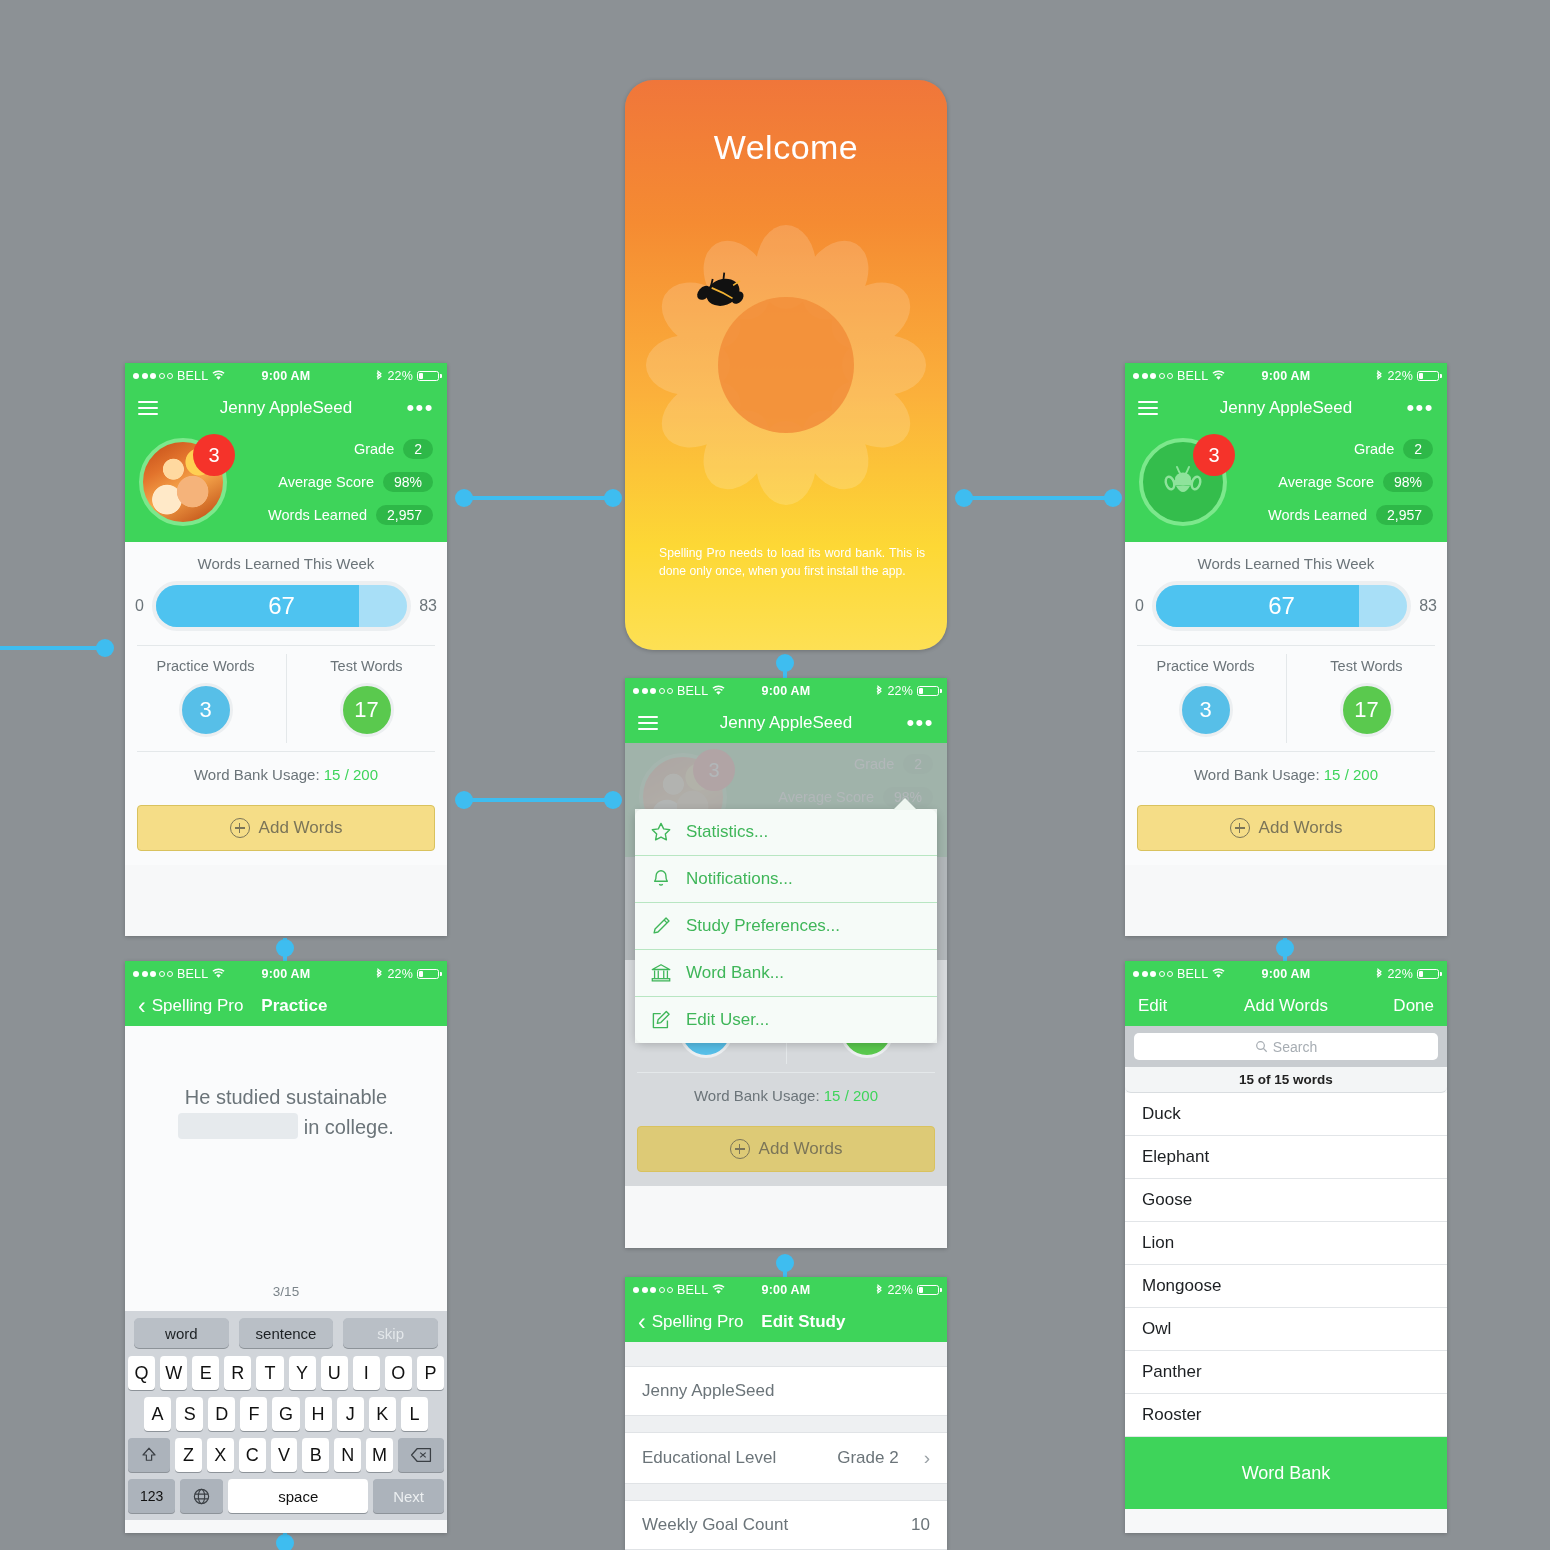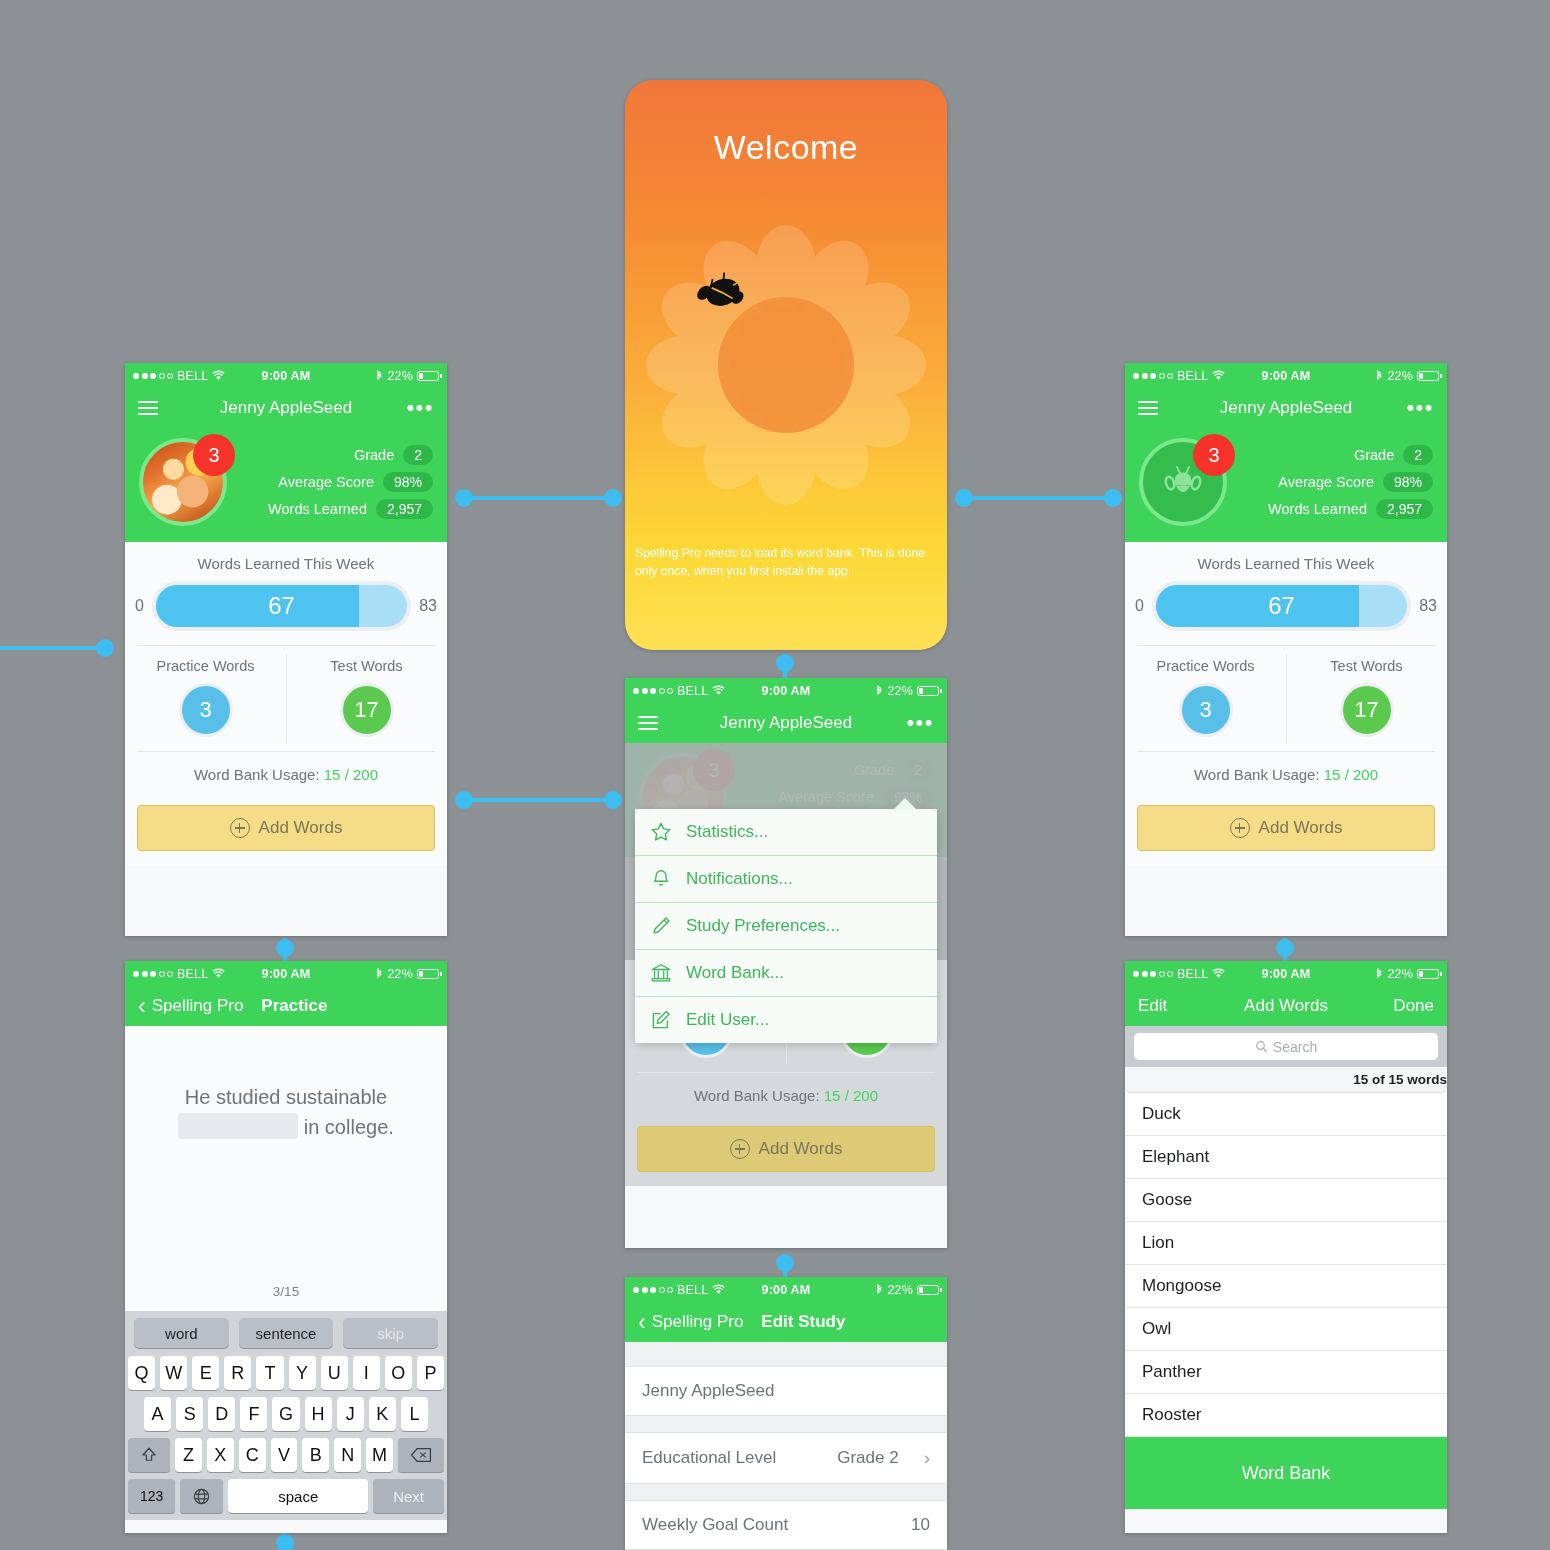--- a/index.html
+++ b/index.html
@@ -68,21 +68,21 @@
       radial-gradient(circle at 62% 62%, #f5b37a 0 22%, transparent 23%),
       radial-gradient(circle at 30% 72%, #ffe9c8 0 18%, transparent 19%),
       radial-gradient(circle at 70% 25%, #ffcf52 0 16%, transparent 17%),
       linear-gradient(150deg,#c24b17 0%, #e2732c 30%, #f6a64b 55%, #b8430f 100%);
   }
   .badge {
     position:absolute; top:-4px; right:-8px; width:42px; height:42px; border-radius:50%;
     background:#f5332a; color:#fff; font-size:20px; display:flex; align-items:center;
     justify-content:center;
   }
-  .stats { margin-left:auto; display:flex; flex-direction:column; gap:7px; align-items:flex-end; }
+  .stats { margin-left:auto; display:flex; flex-direction:column; gap:13px; align-items:flex-end; }
   .stat-row { display:flex; align-items:center; gap:9px; color:#fff; font-size:14.5px; }
   .pill {
     background:#2eb848; border-radius:11px; padding:2px 11px; font-size:14px; color:#fff; min-width:28px; text-align:center;
   }
 
   
   .body-card { background:#fafbfc; }
   .card-title { text-align:center; font-size:15px; color:#6b7479; padding:13px 0 9px; }
   .bar-row { display:flex; align-items:center; padding:0 10px 14px; gap:8px; }
   .bar-min, .bar-max { font-size:16px; color:#6b7479; }
@@ -120,21 +120,21 @@
   .plus-circ::after{top:4px;bottom:4px;left:8.2px;width:1.6px;}
 
   
   .welcome {
     background:linear-gradient(180deg,#f0763a 0%, #f58b32 25%, #fbb03b 55%, #fdd835 82%, #fde054 100%);
     position:relative; overflow:hidden;border-radius:28px;
   }
   .welcome-title { text-align:center; color:#fff; font-size:34px; font-weight:300; padding-top:48px; letter-spacing:.5px;}
   .flower { position:absolute; left:50%; top:50%; transform:translate(-50%,-50%); width:280px; height:280px; }
   .welcome-msg {
-    position:absolute; left:10px; right:22px; bottom:70px; color:#fff;
+    position:absolute; left:34px; right:22px; bottom:70px; color:#fff;
     font-size:12.2px; line-height:1.42; text-align:justify;
   }
 
   
   .dim-overlay { position:absolute; inset:0; background:rgba(150,156,160,.72); z-index:5; }
   .popover {
     position:absolute; left:10px; right:10px; top:66px; z-index:6;
     background:#eef6f0; border-radius:8px; overflow:visible;
     box-shadow:0 2px 8px rgba(0,0,0,.2);
   }
@@ -179,21 +179,21 @@
   }
   .sugg.dim { color:#e3e7ea; }
   .key.space { flex:4.2; font-size:15px; }
 
   
   .search-wrap { background:#c8ccd0; padding:7px 9px; }
   .search-box {
     background:#fff; border-radius:5px; height:27px; display:flex;
     align-items:center; justify-content:center; gap:5px; color:#a7adb3; font-size:14px;
   }
-  .count-bar { background:#f3f5f6; text-align:right; font-size:13.5px; font-weight:bold; color:#222; padding:5px 0; border-bottom:1px solid #d9dde0;border-radius:6px;}
+  .count-bar { background:#f3f5f6; text-align:center; font-size:13.5px; font-weight:bold; color:#222; padding:5px 0; border-bottom:1px solid #d9dde0;border-radius:6px;}
   .wlist { background:#fff; }
   .witem { padding:11px 17px; font-size:17px; color:#1c1f22; border-bottom:1px solid #e2e5e8; cursor:pointer; }
   .wordbank-btn {
     background:#3ed45a; color:#fff; height:72px; display:flex; align-items:center;
     justify-content:center; font-size:18px; cursor:pointer;
   }
 
   
   .eu-body { background:#eef0f2; }
   .eu-gap { height:24px; }

